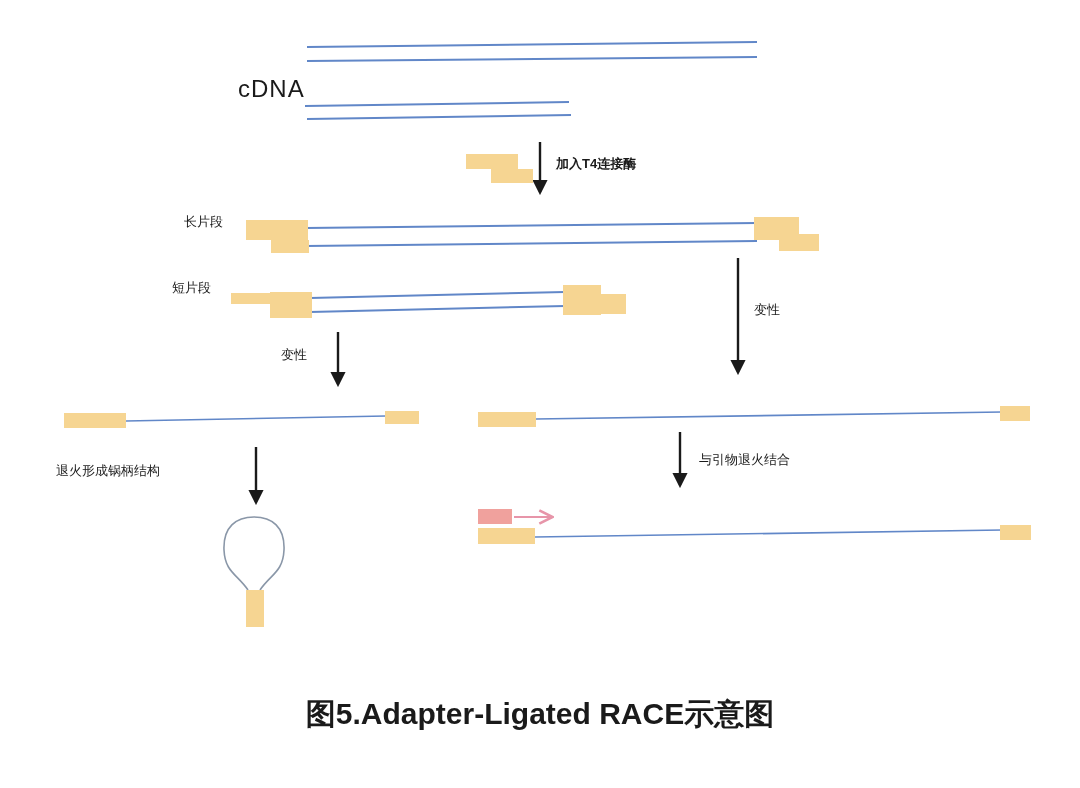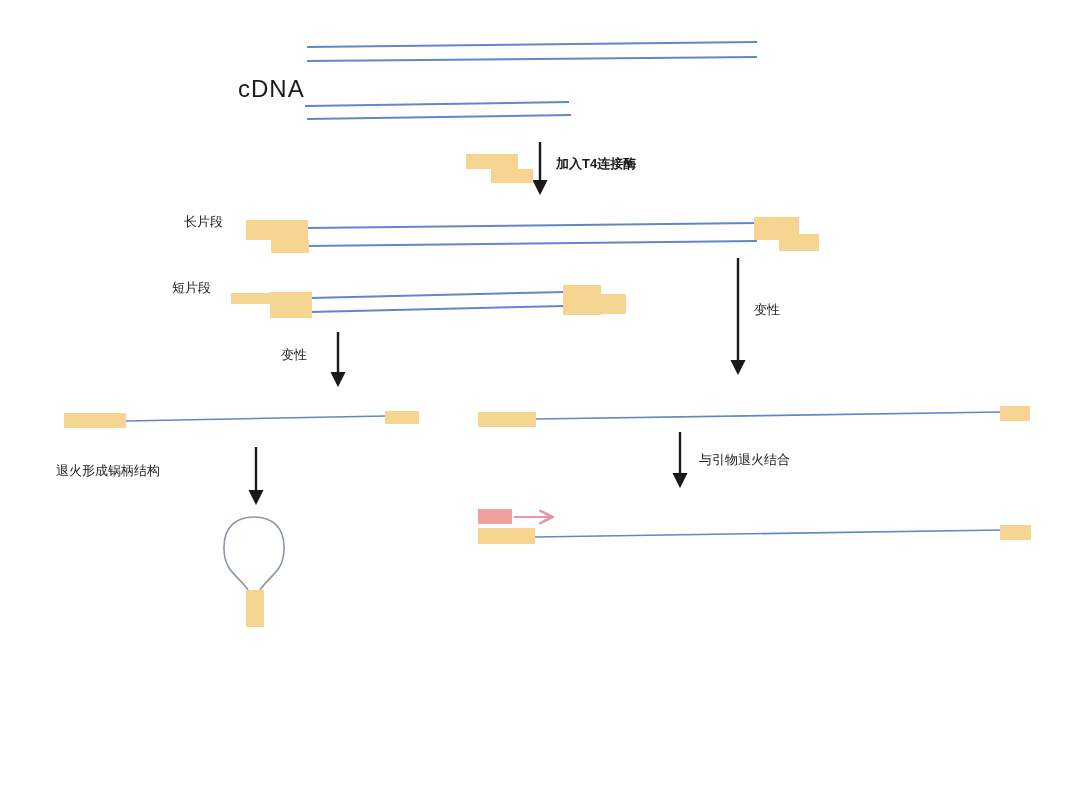--- a/index.html
+++ b/index.html
@@ -99,14 +99,15 @@
 
   <div class="lbl cdna" style="left:238px;top:75px;">cDNA</div>
   <div class="lbl step" style="left:556px;top:156px;">加入T4连接酶</div>
   <div class="lbl" style="left:184px;top:214px;">长片段</div>
   <div class="lbl" style="left:172px;top:280px;">短片段</div>
   <div class="lbl" style="left:281px;top:347px;">变性</div>
   <div class="lbl" style="left:754px;top:302px;">变性</div>
   <div class="lbl" style="left:56px;top:463px;">退火形成锅柄结构</div>
   <div class="lbl" style="left:699px;top:452px;">与引物退火结合</div>
 
+  <div class="title">图5.Adapter-Ligated RACE示意图</div>
 
 </div>
 
 </body></html>

